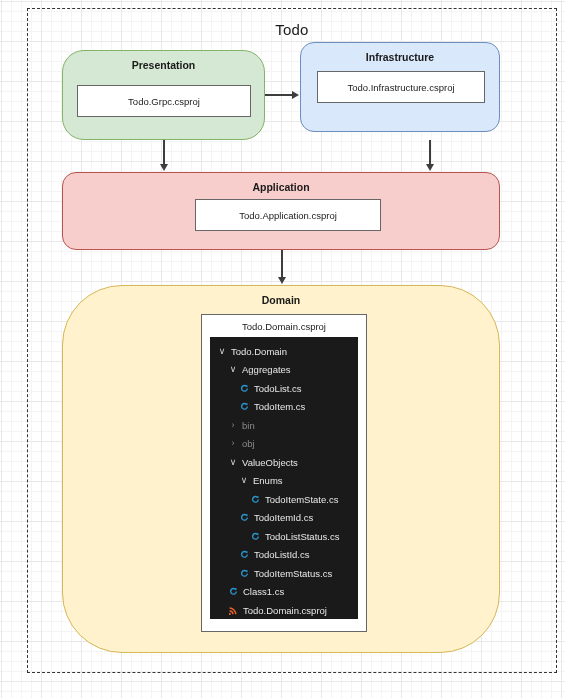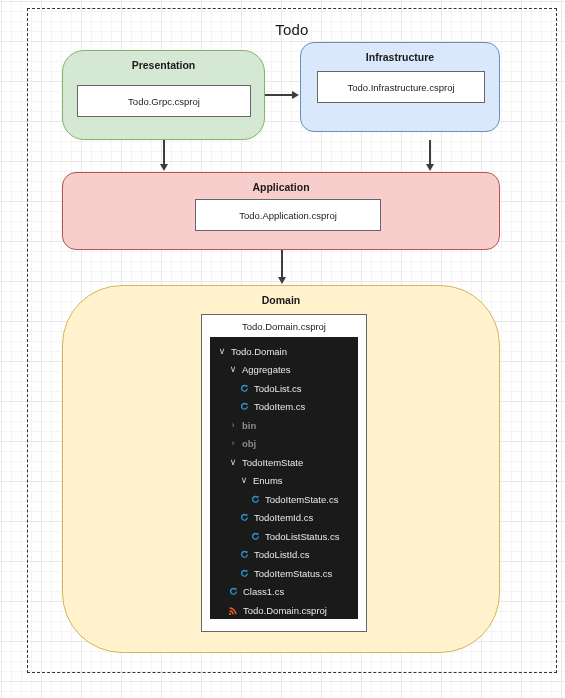--- a/index.html
+++ b/index.html
@@ -151,21 +151,21 @@
     overflow: hidden;
   }
   .tree-row {
     display: flex;
     align-items: center;
     height: 18.5px;
     font-size: 9.5px;
     color: #e8e8e8;
     white-space: nowrap;
   }
-  .tree-row.dim .tree-label { color: #8a8a8a; font-weight: bold; }
+  .tree-row.dim .tree-label { color: #8a8a8a; }
   .tree-row.dim .chev { color: #8a8a8a; }
 
   .indent { display: inline-block; flex: none; }
 
   .chev {
     flex: none;
     width: 12px;
     text-align: center;
     color: #d0d0d0;
     font-size: 9px;
@@ -275,21 +275,21 @@
             <span class="tree-label">bin</span>
           </div>
           <div class="tree-row dim">
             <span class="indent" style="width: 17px;"></span>
             <span class="chev">›</span>
             <span class="tree-label">obj</span>
           </div>
           <div class="tree-row">
             <span class="indent" style="width: 17px;"></span>
             <span class="chev">∨</span>
-            <span class="tree-label">TodoItemState</span>
+            <span class="tree-label">ValueObjects</span>
           </div>
           <div class="tree-row">
             <span class="indent" style="width: 28px;"></span>
             <span class="chev">∨</span>
             <span class="tree-label">Enums</span>
           </div>
           <div class="tree-row">
             <span class="indent" style="width: 39px;"></span>
             <span class="icon-slot">
               <svg class="cs-icon" viewBox="0 0 16 16">

